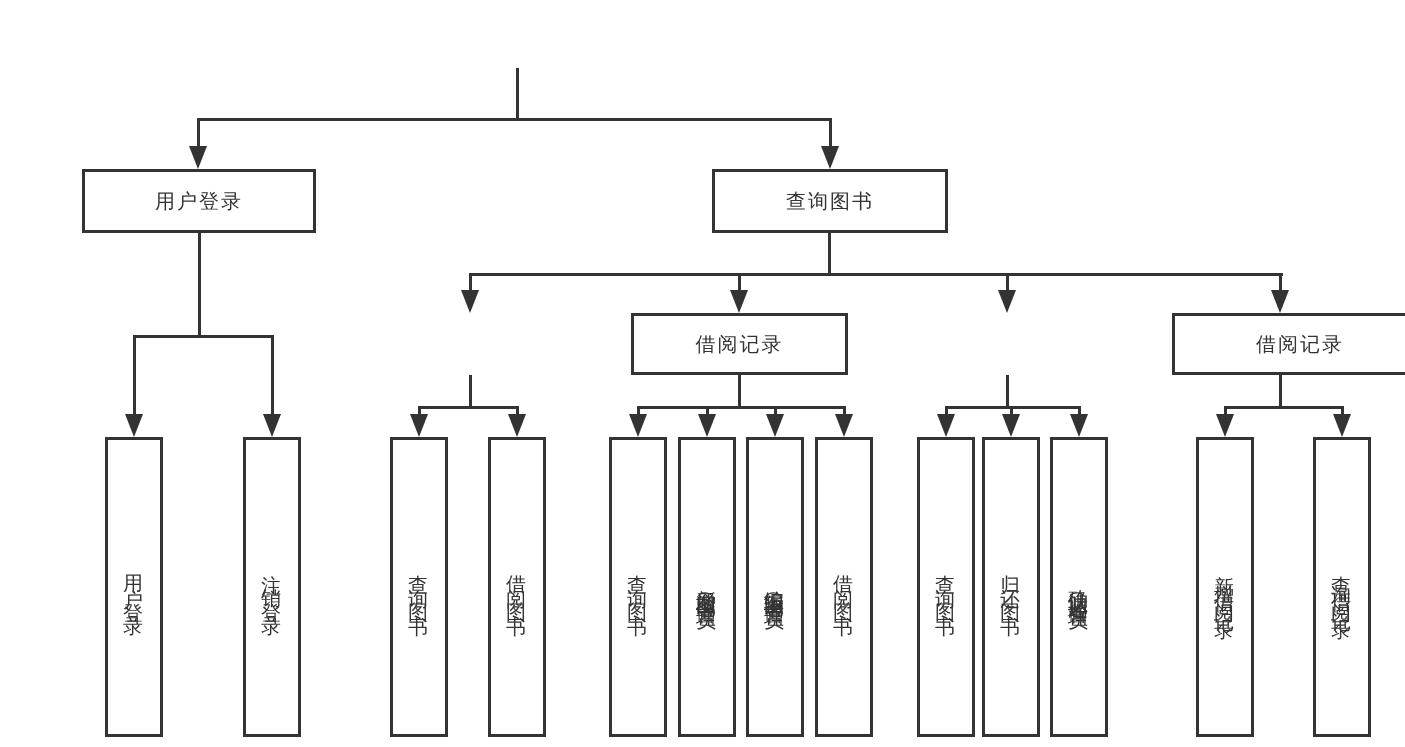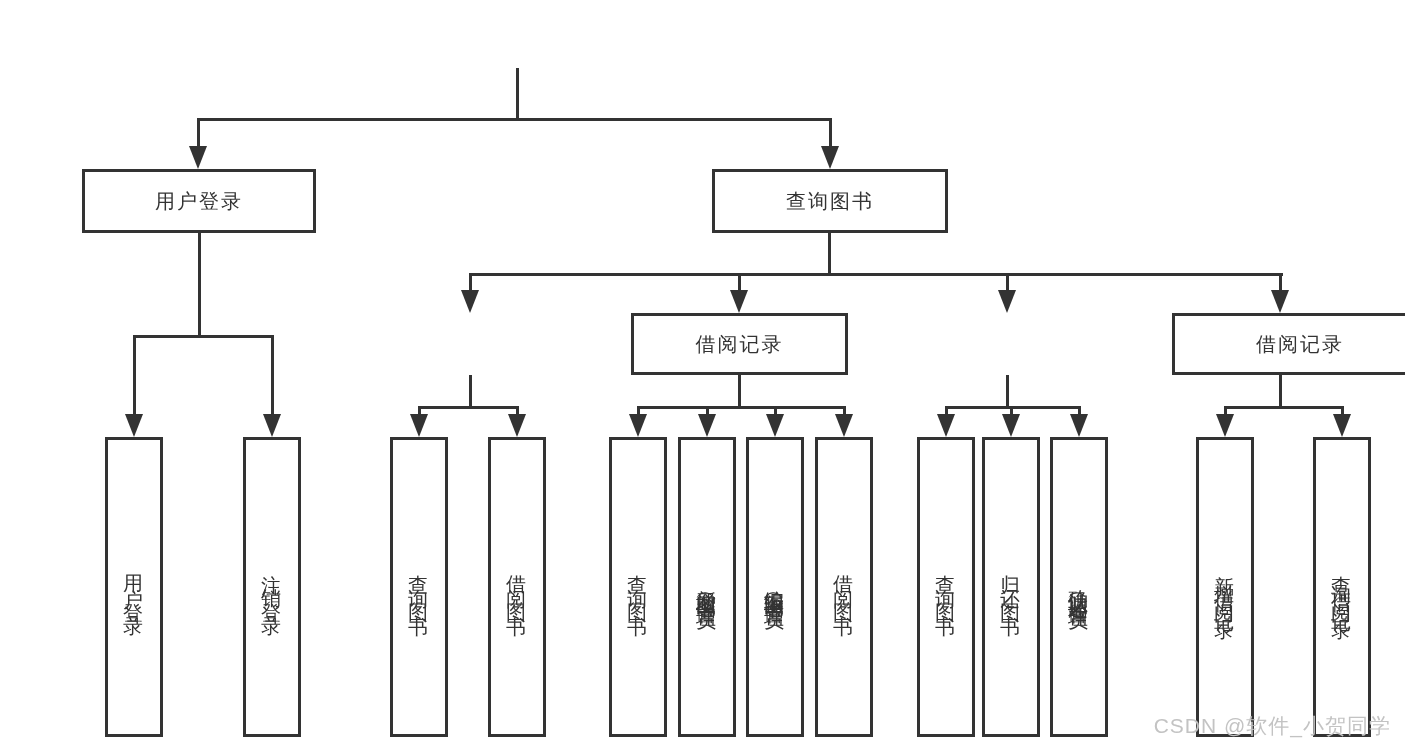--- a/index.html
+++ b/index.html
@@ -111,15 +111,14 @@
   <div class="box vbox" style="left: 746px; letter-spacing: 3px;">编辑图书（管理员）</div>
   <div class="box vbox" style="left: 815px; letter-spacing: 14px;">借阅图书</div>
 
   <div class="box vbox" style="left: 917px; letter-spacing: 14px;">查询图书</div>
   <div class="box vbox" style="left: 982px; letter-spacing: 14px;">归还图书</div>
   <div class="box vbox" style="left: 1050px; letter-spacing: 3px;">确认归还（管理员）</div>
 
   <div class="box vbox" style="left: 1196px; letter-spacing: 9px;">新增借阅记录</div>
   <div class="box vbox" style="left: 1313px; letter-spacing: 9px;">查询借阅记录</div>
 
-  <div id="watermark">CSDN @软件_小贺同学</div>
 
 </div>
 
 </body></html>

